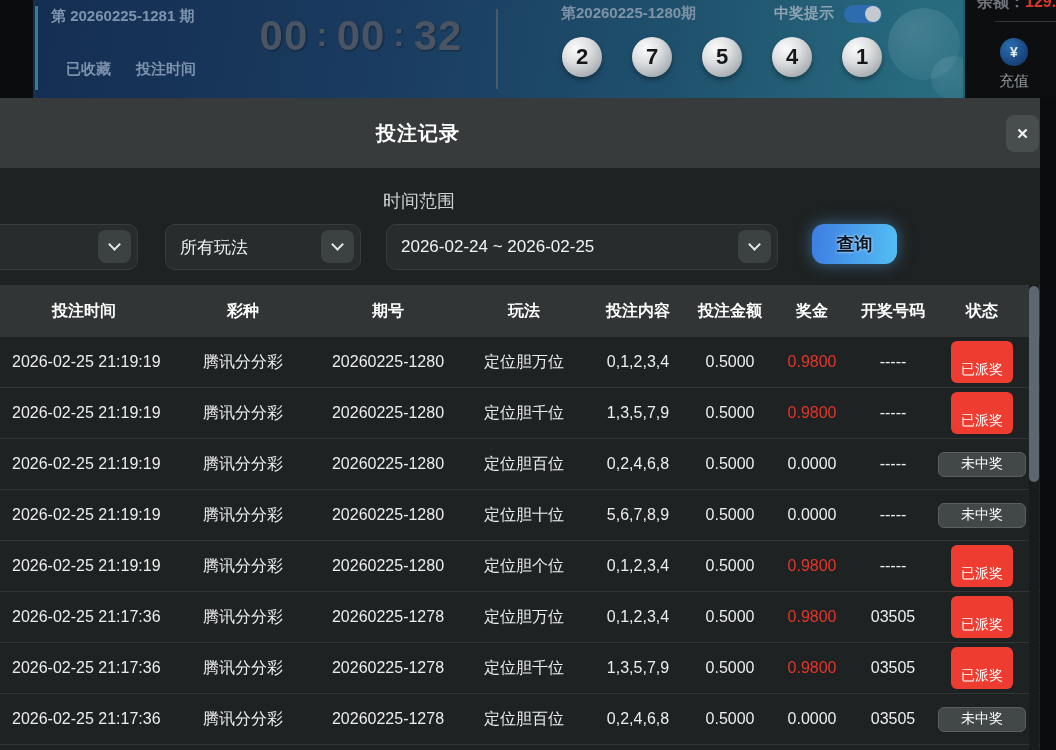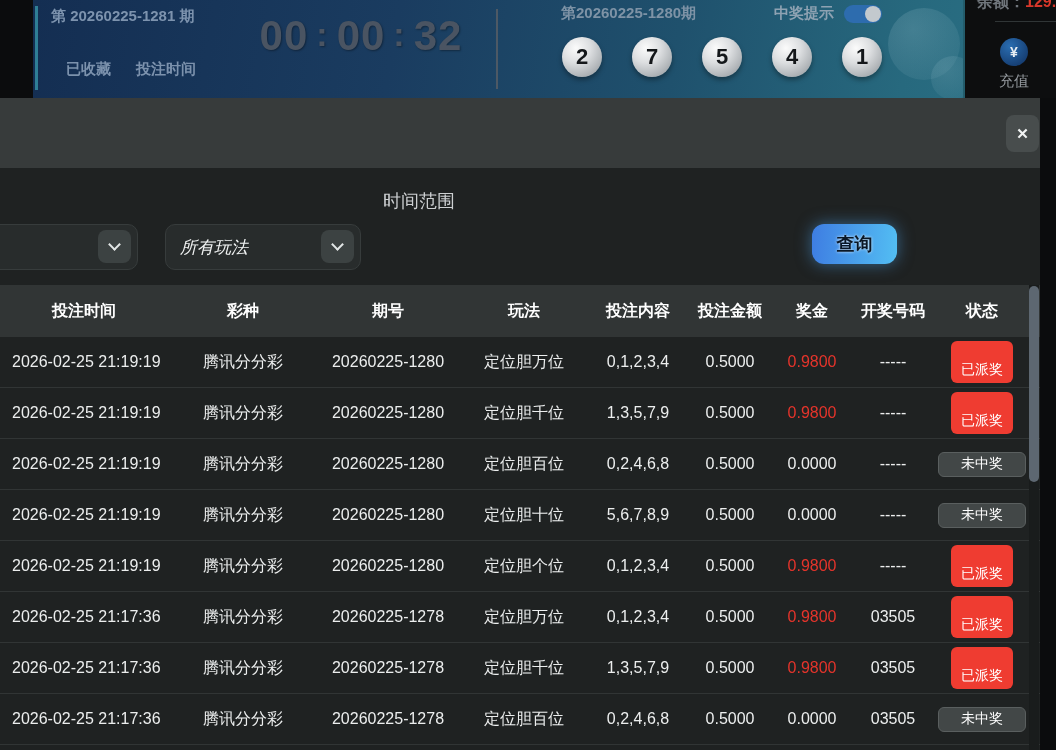--- a/index.html
+++ b/index.html
@@ -57,21 +57,21 @@
     font-size:20px; font-weight:bold; color:#ffffff; letter-spacing:1px; }
   .close-btn { position:absolute; left:1006px; top:17px; width:33px; height:37px; background:#484d4d;
     border:none; border-radius:8px; color:#f2f4f4; font-size:15px; font-weight:bold; cursor:pointer;
     display:flex; align-items:center; justify-content:center; }
 
   .filters { position:absolute; top:70px; left:0; width:1040px; height:117px; background:#1f2222; }
   .filter-label { position:absolute; left:383px; top:21px; font-size:18px; color:#cdd0d2; }
   .dd { position:absolute; top:56px; height:46px; background:#282c2c; border:1px solid #373c3c;
     border-radius:10px; display:flex; align-items:center; cursor:pointer; }
   .dd1 { left:-62px; width:200px; }
-  .dd2 { left:165px; width:196px;font-style:italic; }
+  .dd2 { left:165px; width:196px; }
   .dd3 { left:386px; width:392px; }
   .dd-value { padding-left:14px; font-size:17px; color:#f2f4f4; white-space:nowrap; }
   .dd-btn { position:absolute; right:6px; top:5px; width:33px; height:33px; background:#3c4242;
     border-radius:8px; display:flex; align-items:center; justify-content:center; }
   .chev { width:9px; height:9px; border-right:2px solid #e2e6e6; border-bottom:2px solid #e2e6e6;
     transform:rotate(45deg); margin-top:-4px; }
   .query-btn { position:absolute; left:812px; top:56px; width:85px; height:40px; border:none;
     border-radius:12px; background:linear-gradient(95deg,#3e7de2,#53bef3);
     box-shadow:0 0 16px rgba(80,170,245,.5); font-size:18px; font-weight:bold; color:#0a1726;
     text-shadow:0 0 3px rgba(255,255,255,.85); cursor:pointer;
@@ -141,20 +141,21 @@
       </div>
       <div class="waction wa2">
         <div class="wicon">¥</div>
         <div class="walabel">提现</div>
       </div>
     </div>
   </div>
 
   <div class="modal">
     <div class="modal-header">
+      <div class="modal-title">投注记录</div>
       <button class="close-btn">
           <span>✕</span>
         </button>
     </div>
 
     <div class="filters">
       <div class="filter-label">时间范围</div>
 
       <div class="dd dd1">
         <div class="dd-btn">
@@ -162,20 +163,26 @@
           </div>
       </div>
 
       <div class="dd dd2">
         <span class="dd-value">所有玩法</span>
         <div class="dd-btn">
             <span class="chev"></span>
           </div>
       </div>
 
+      <div class="dd dd3">
+        <span class="dd-value">2026-02-24 ~ 2026-02-25</span>
+        <div class="dd-btn">
+            <span class="chev"></span>
+          </div>
+      </div>
 
       <button class="query-btn">查询</button>
     </div>
 
     <div class="table">
       <div class="thead">
         <div class="cell col-time">投注时间</div>
         <div class="cell col-lottery">彩种</div>
         <div class="cell col-period">期号</div>
         <div class="cell col-play">玩法</div>

